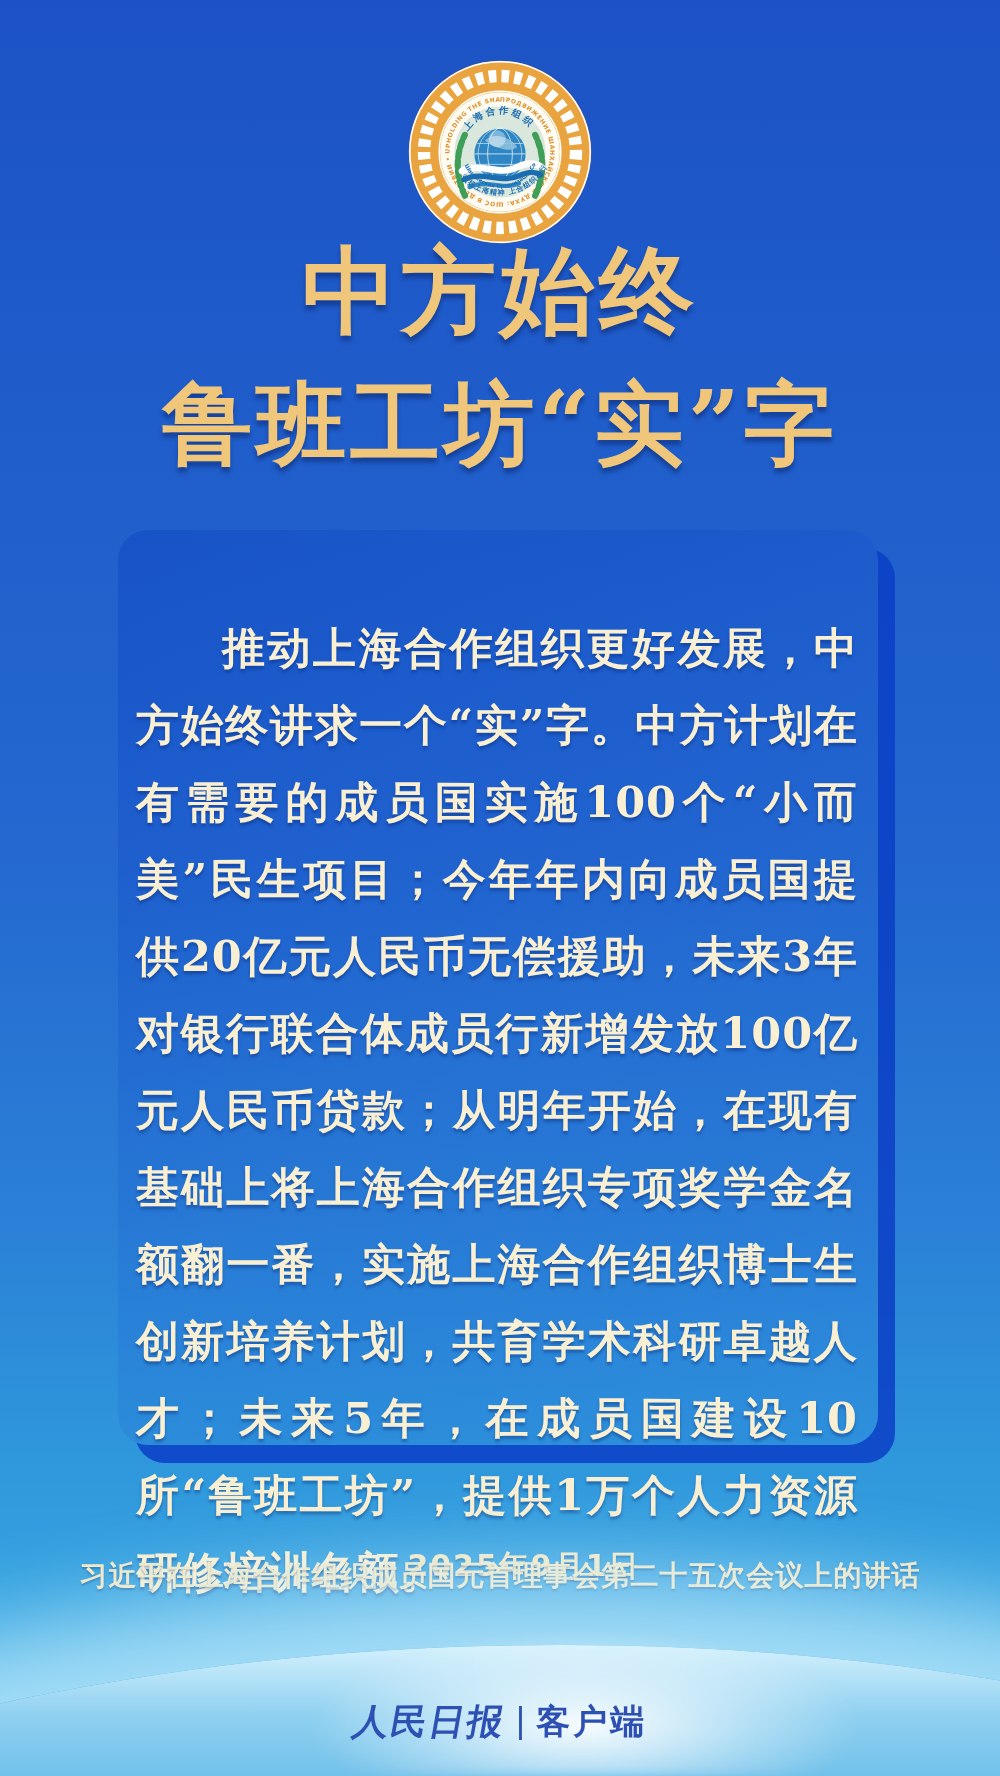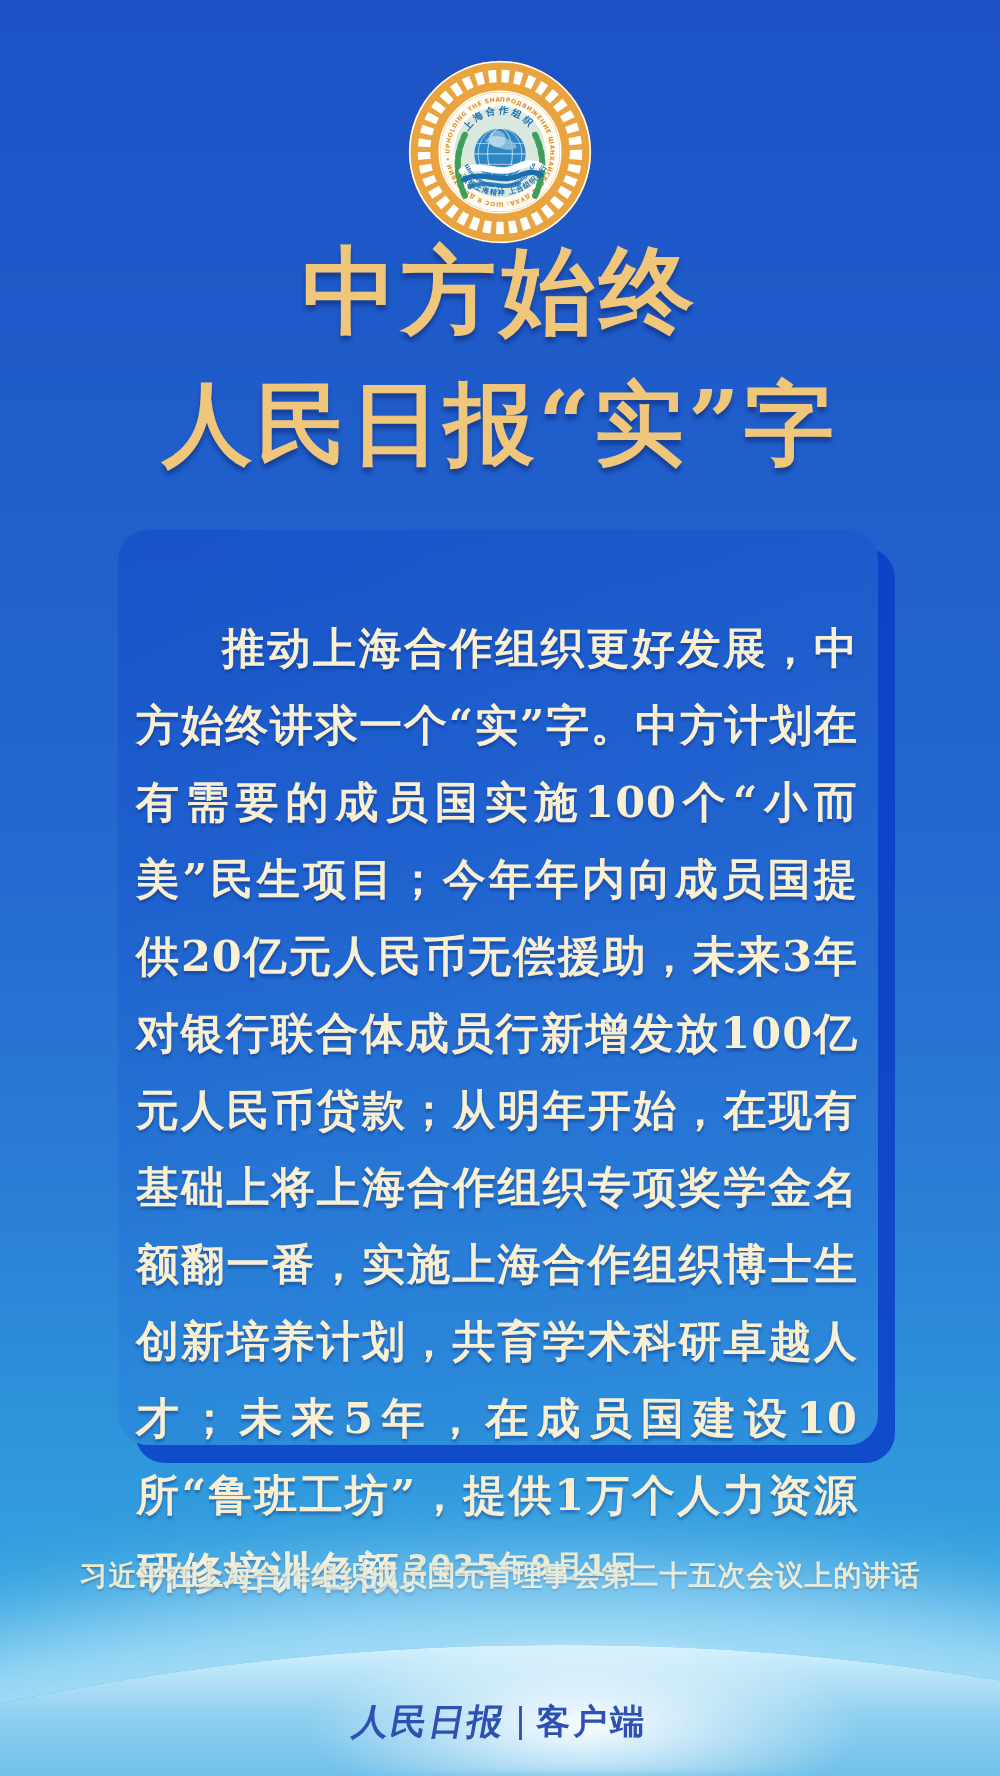--- a/index.html
+++ b/index.html
@@ -115,21 +115,21 @@
     <text font-size="5.6" font-weight="700" fill="#1b6cb0">
       <textPath href="#botArc" startOffset="2">Шанхайская Организация Сотрудничества</textPath>
     </text>
     <text font-size="7.6" font-weight="700" fill="#1b6cb0" letter-spacing="1">
       <textPath href="#botArc2" startOffset="12">弘扬上海精神  上合组织在行动</textPath>
     </text>
   </svg>
 
   <div class="title">
     <div class="l1">中方始终</div>
-    <div class="l2">人民日报“实”字</div>
+    <div class="l2">鲁班工坊“实”字</div>
   </div>
 
   <div class="card">
     <div class="para">推动上海合作组织更好发展，中方始终讲求一个“实”字。中方计划在有需要的成员国实施100个“小而美”民生项目；今年年内向成员国提供20亿元人民币无偿援助，未来3年对银行联合体成员行新增发放100亿元人民币贷款；从明年开始，在现有基础上将上海合作组织专项奖学金名额翻一番，实施上海合作组织博士生创新培养计划，共育学术科研卓越人才；未来5年，在成员国建设10所“鲁班工坊”，提供1万个人力资源研修培训名额。</div>
   </div>
 
   <div class="date-line">2025年9月1日</div>
   <div class="attr-line">习近平在上海合作组织成员国元首理事会第二十五次会议上的讲话</div>
 
   <div class="horizon"></div>

